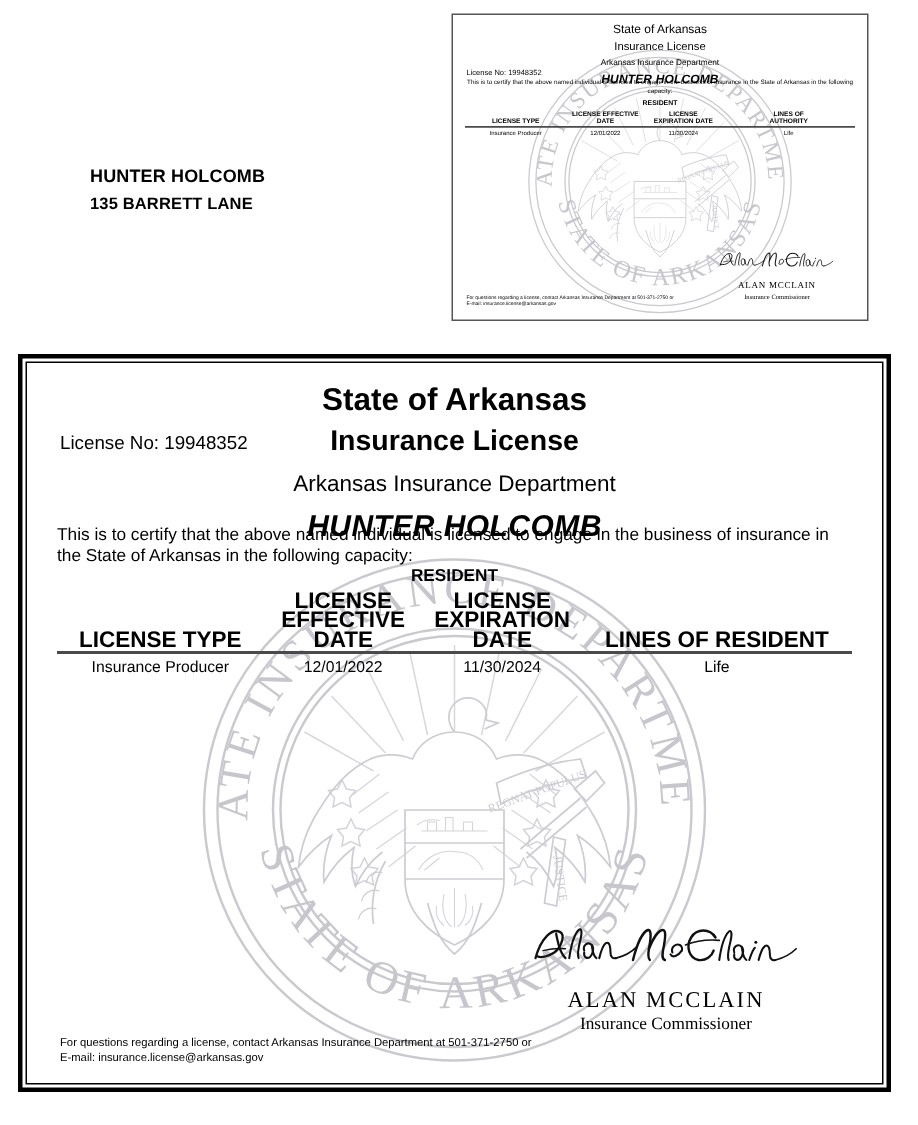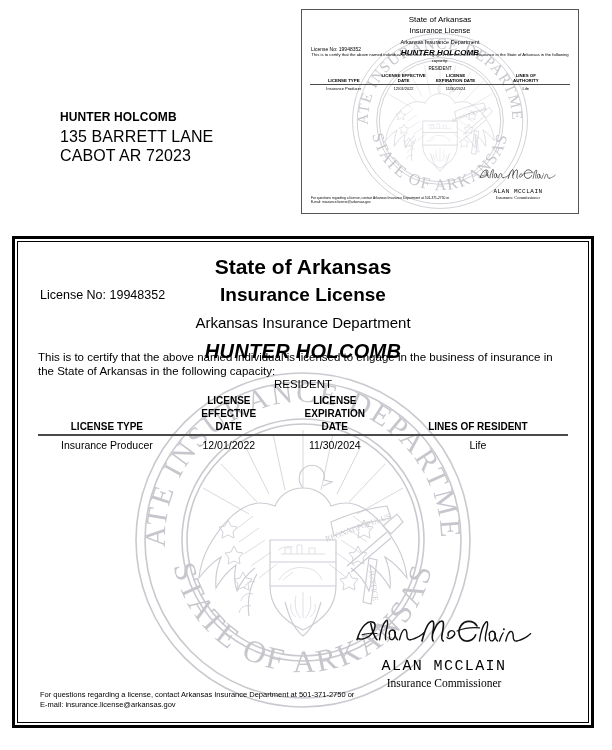--- a/index.html
+++ b/index.html
@@ -22,22 +22,23 @@
     left: 60px;
     top: 108px;
     line-height: 19px;
   }
   .address-name {
     font-size: 12px;
     font-weight: bold;
     letter-spacing: 0.1px;
   }
   .address-line {
-    font-size: 16px;
+    font-size: 11px;
     letter-spacing: 0.1px;
+    font-weight: bold;
   }
 
   
   .cert {
     position: absolute;
     background: #ffffff;
     box-sizing: border-box;
   }
   .cert-inner {
     position: relative;
@@ -146,21 +147,21 @@
     left: 8px; right: 8px; top: 42px;
     font-size: 4.2px; line-height: 5.6px;
     text-align: center;
   }
 
   
   .resident {
     position: absolute;
     left: 0; right: 0;
     text-align: center;
-    font-weight: normal;
+    font-weight: bold;
   }
   .cert-large .resident { top: 136px; font-size: 11.5px; }
   .cert-small .resident { top: 56px; font-size: 4.6px; }
 
   
   .lic-table {
     position: absolute;
     width: auto;
     border-collapse: collapse;
   }
@@ -169,21 +170,21 @@
 
   .lic-table table { width: 100%; border-collapse: collapse; }
 
   .lic-table th {
     font-weight: bold;
     text-align: center;
     vertical-align: bottom;
     border-bottom: 2px solid #4a4a4a;
     padding: 0 0 1px 0;
   }
-  .cert-large .lic-table th { font-size: 10px; line-height: 13px; }
+  .cert-large .lic-table th { font-size: 15px; line-height: 13px; }
   .cert-small .lic-table th { font-size: 4.4px; line-height: 5.2px; border-bottom-width: 1px; }
 
   .lic-table td {
     text-align: center;
     vertical-align: top;
     font-weight: normal;
   }
   .cert-large .lic-table td { font-size: 10.5px; line-height: 14px; padding-top: 2px; }
   .cert-small .lic-table td { font-size: 4px; line-height: 6px; padding-top: 1px; }
 
@@ -200,21 +201,21 @@
     text-align: center;
   }
   .cert-large .sig-block { right: 34px; bottom: 32px; width: 220px; }
   .cert-small .sig-block { right: 12px; bottom: 12px; width: 96px; }
 
   .sig-script { display: block; }
   .cert-large .sig-script svg { width: 185px; height: 46px; }
   .cert-small .sig-script svg { width: 80px; height: 20px; }
 
   .sig-name {
-    font-family: Liberation Mono, monospace;
+    font-family: Liberation Serif, serif;
     letter-spacing: 1.4px;
   }
   .cert-large .sig-name { font-size: 15px; line-height: 18px; }
   .cert-small .sig-name { font-size: 6px; line-height: 7px; letter-spacing: 0.5px; }
 
   .sig-title {
     font-family: "Liberation Serif", serif;
   }
   .cert-large .sig-title { font-size: 11.5px; line-height: 14px; }
   .cert-small .sig-title { font-size: 4.4px; line-height: 6px; }
@@ -226,21 +227,20 @@
   }
   .cert-large .footer { left: 22px; bottom: 12px; font-size: 7.5px; line-height: 10px; }
   .cert-small .footer { left: 9px; bottom: 8px; font-size: 3.3px; line-height: 4.6px; }
 </style>
 </head>
 <body>
 
 <div class="address-block">
   <div class="address-name">HUNTER HOLCOMB</div>
   <div class="address-line">135 BARRETT LANE</div>
-  <div class="address-line">CABOT AR 72023</div>
 </div>
 
 <svg width="0" height="0" style="position:absolute" aria-hidden="true">
   <defs>
 
     <g id="ark-seal">
       <g fill="none" stroke="#c9c9cf" stroke-width="1.6">
         <circle cx="170" cy="170" r="167"></circle>
         <circle cx="170" cy="170" r="158"></circle>
         <circle cx="170" cy="170" r="121"></circle>

